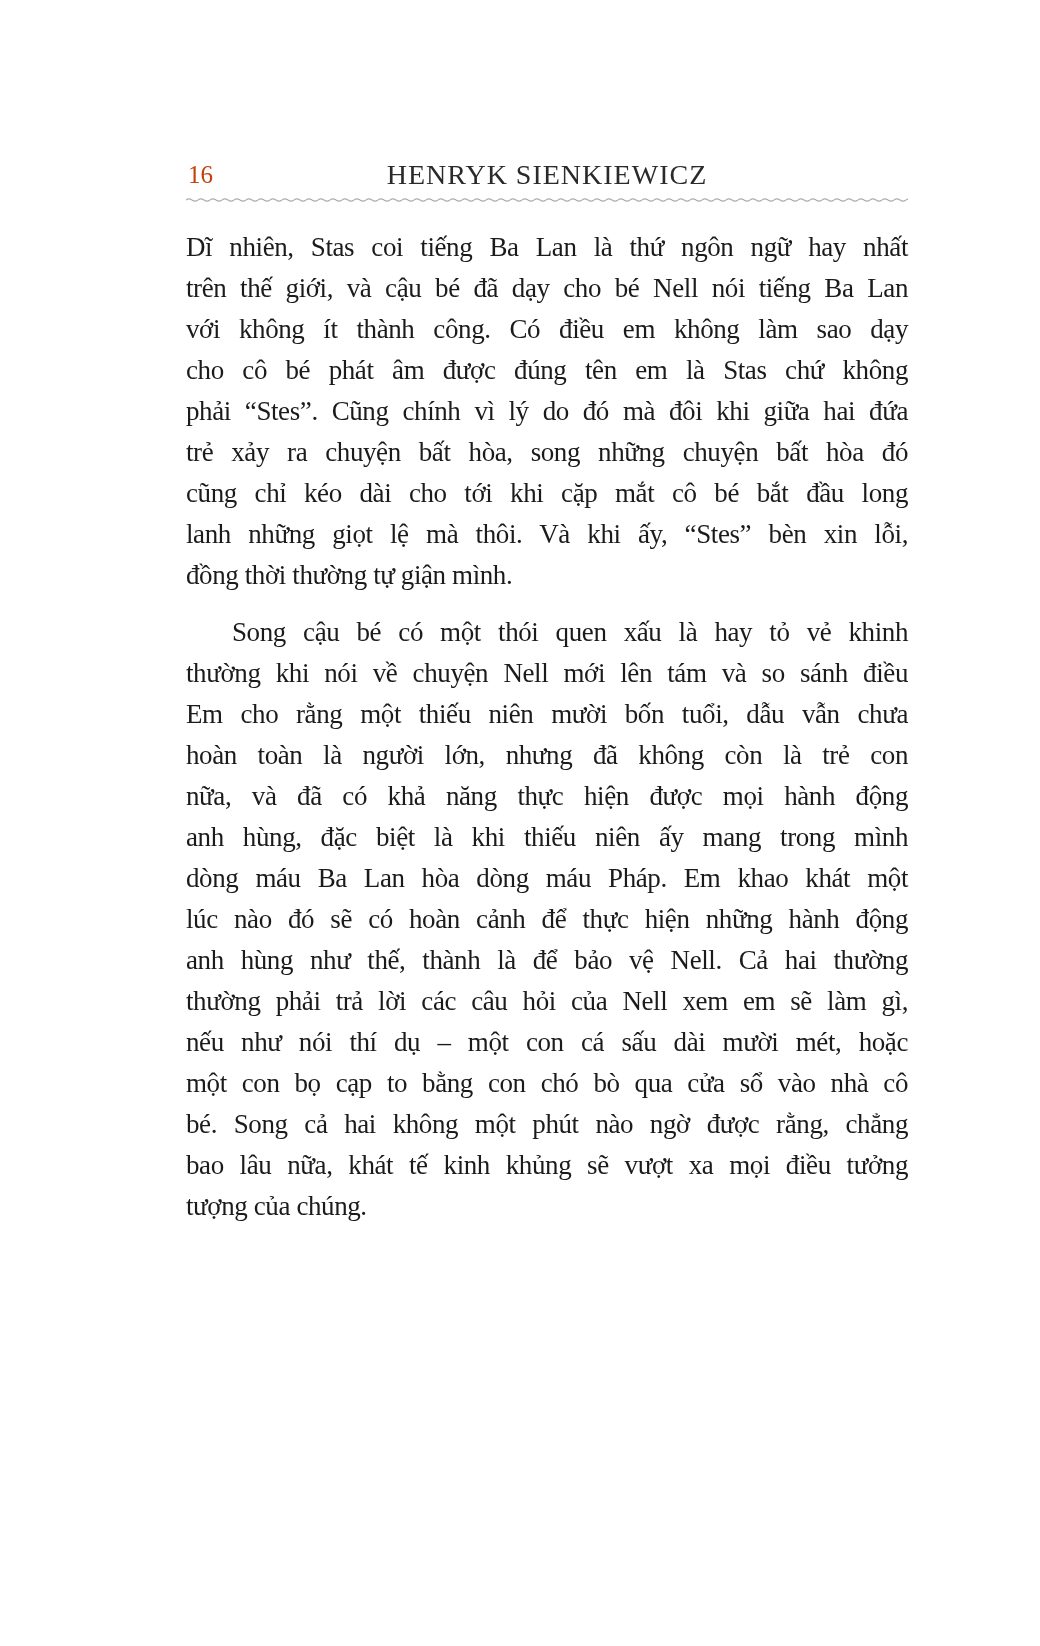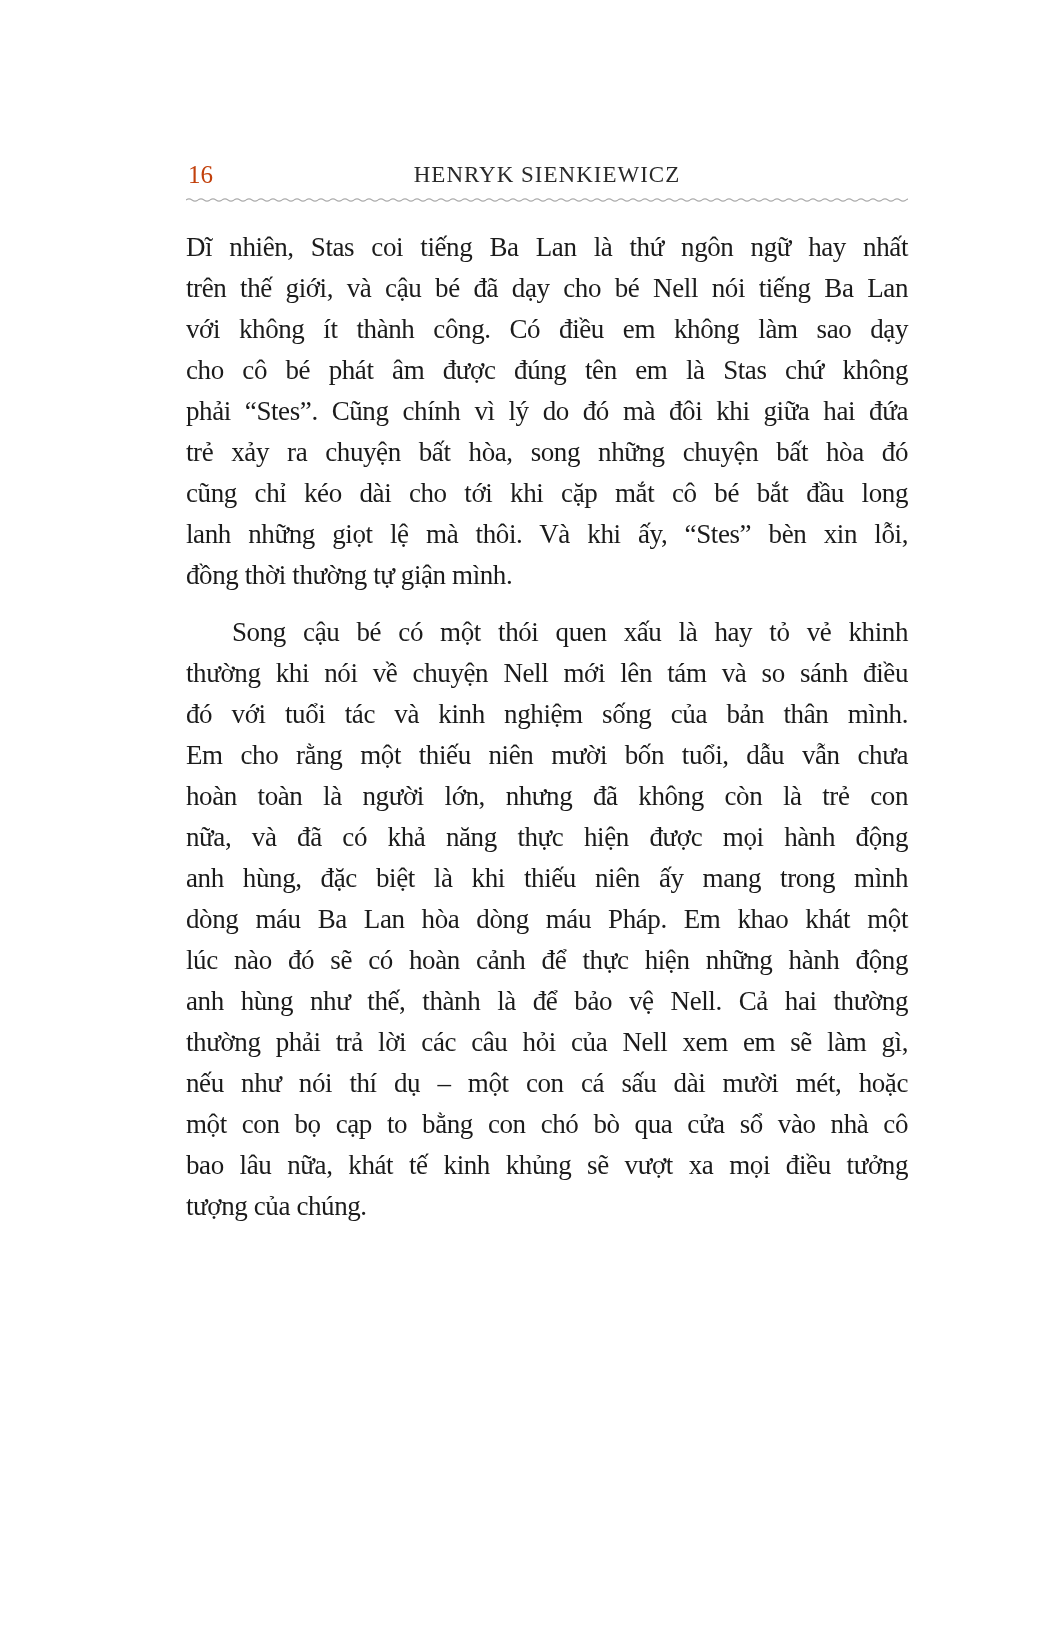--- a/index.html
+++ b/index.html
@@ -34,21 +34,21 @@
     left: 2px;
     top: 0;
     font-size: 25px;
     line-height: 30px;
     color: #c2410c;
   }
   .running-header {
     display: block;
     width: 100%;
     text-align: center;
-    font-size: 23px;
+    font-size: 28px;
     line-height: 30px;
     letter-spacing: 1px;
     color: #2a2a2a;
   }
   .divider {
     position: absolute;
     top: 197px;
     left: 0;
     width: 722px;
     height: 6px;
@@ -106,29 +106,29 @@
         <div class="line">cho cô bé phát âm được đúng tên em là Stas chứ không</div>
         <div class="line">phải “Stes”. Cũng chính vì lý do đó mà đôi khi giữa hai đứa</div>
         <div class="line">trẻ xảy ra chuyện bất hòa, song những chuyện bất hòa đó</div>
         <div class="line">cũng chỉ kéo dài cho tới khi cặp mắt cô bé bắt đầu long</div>
         <div class="line">lanh những giọt lệ mà thôi. Và khi ấy, “Stes” bèn xin lỗi,</div>
         <div class="line last">đồng thời thường tự giận mình.</div>
       </div>
       <div class="paragraph">
         <div class="line indent">Song cậu bé có một thói quen xấu là hay tỏ vẻ khinh</div>
         <div class="line">thường khi nói về chuyện Nell mới lên tám và so sánh điều</div>
-        <div class="line">đó với tuổi tác và kinh nghiệm sống của bản thân mình.</div>
         <div class="line">Em cho rằng một thiếu niên mười bốn tuổi, dẫu vẫn chưa</div>
         <div class="line">hoàn toàn là người lớn, nhưng đã không còn là trẻ con</div>
         <div class="line">nữa, và đã có khả năng thực hiện được mọi hành động</div>
         <div class="line">anh hùng, đặc biệt là khi thiếu niên ấy mang trong mình</div>
         <div class="line">dòng máu Ba Lan hòa dòng máu Pháp. Em khao khát một</div>
         <div class="line">lúc nào đó sẽ có hoàn cảnh để thực hiện những hành động</div>
         <div class="line">anh hùng như thế, thành là để bảo vệ Nell. Cả hai thường</div>
         <div class="line">thường phải trả lời các câu hỏi của Nell xem em sẽ làm gì,</div>
         <div class="line">nếu như nói thí dụ – một con cá sấu dài mười mét, hoặc</div>
         <div class="line">một con bọ cạp to bằng con chó bò qua cửa sổ vào nhà cô</div>
+        <div class="line">bé. Song cả hai không một phút nào ngờ được rằng, chẳng</div>
         <div class="line">bao lâu nữa, khát tế kinh khủng sẽ vượt xa mọi điều tưởng</div>
         <div class="line last">tượng của chúng.</div>
       </div>
     </div>
 
 </div>
 
 </body></html>

